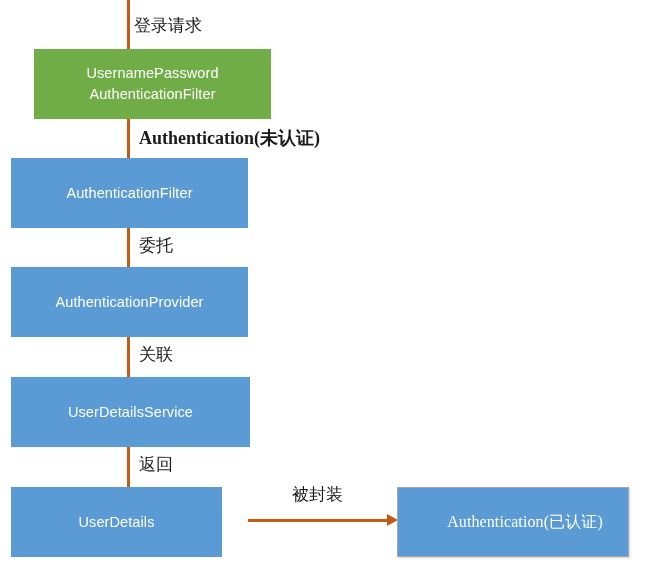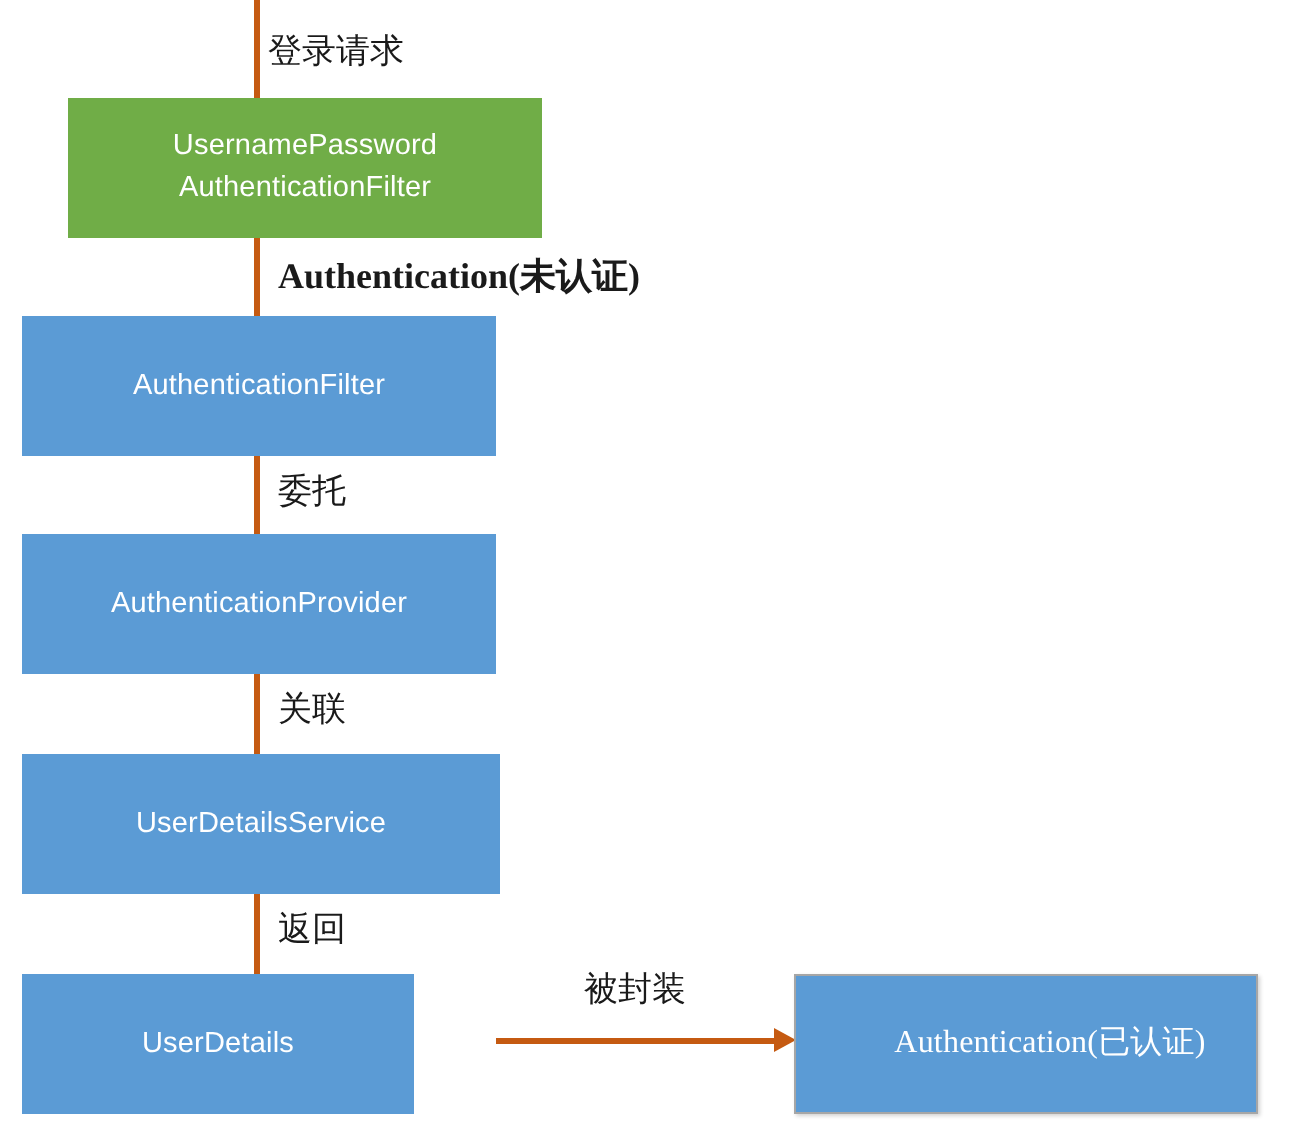--- a/index.html
+++ b/index.html
@@ -110,21 +110,21 @@
   </div>
 
   <div class="node node-blue" style="left:11px; top:267px; width:237px; height:70px;">
     <span class="node-text">AuthenticationProvider</span>
   </div>
 
   <div class="node node-blue" style="left:11px; top:377px; width:239px; height:70px;">
     <span class="node-text">UserDetailsService</span>
   </div>
 
-  <div class="node node-blue" style="left:11px; top:487px; width:196px; height:70px;">
+  <div class="node node-blue" style="left:11px; top:487px; width:211px; height:70px;">
     <span class="node-text">UserDetails</span>
   </div>
 
   <div class="node node-bordered" style="left:397px; top:487px; width:232px; height:70px;padding-left:24px;">
     <span class="node-text">Authentication(已认证)</span>
   </div>
 
   <div class="edge-label label-cn" style="left:134px; top:14px;">登录请求</div>
 
   <div class="edge-label label-mixed" style="left:139px; top:126px;font-weight:bold;">Authentication(未认证)</div>

